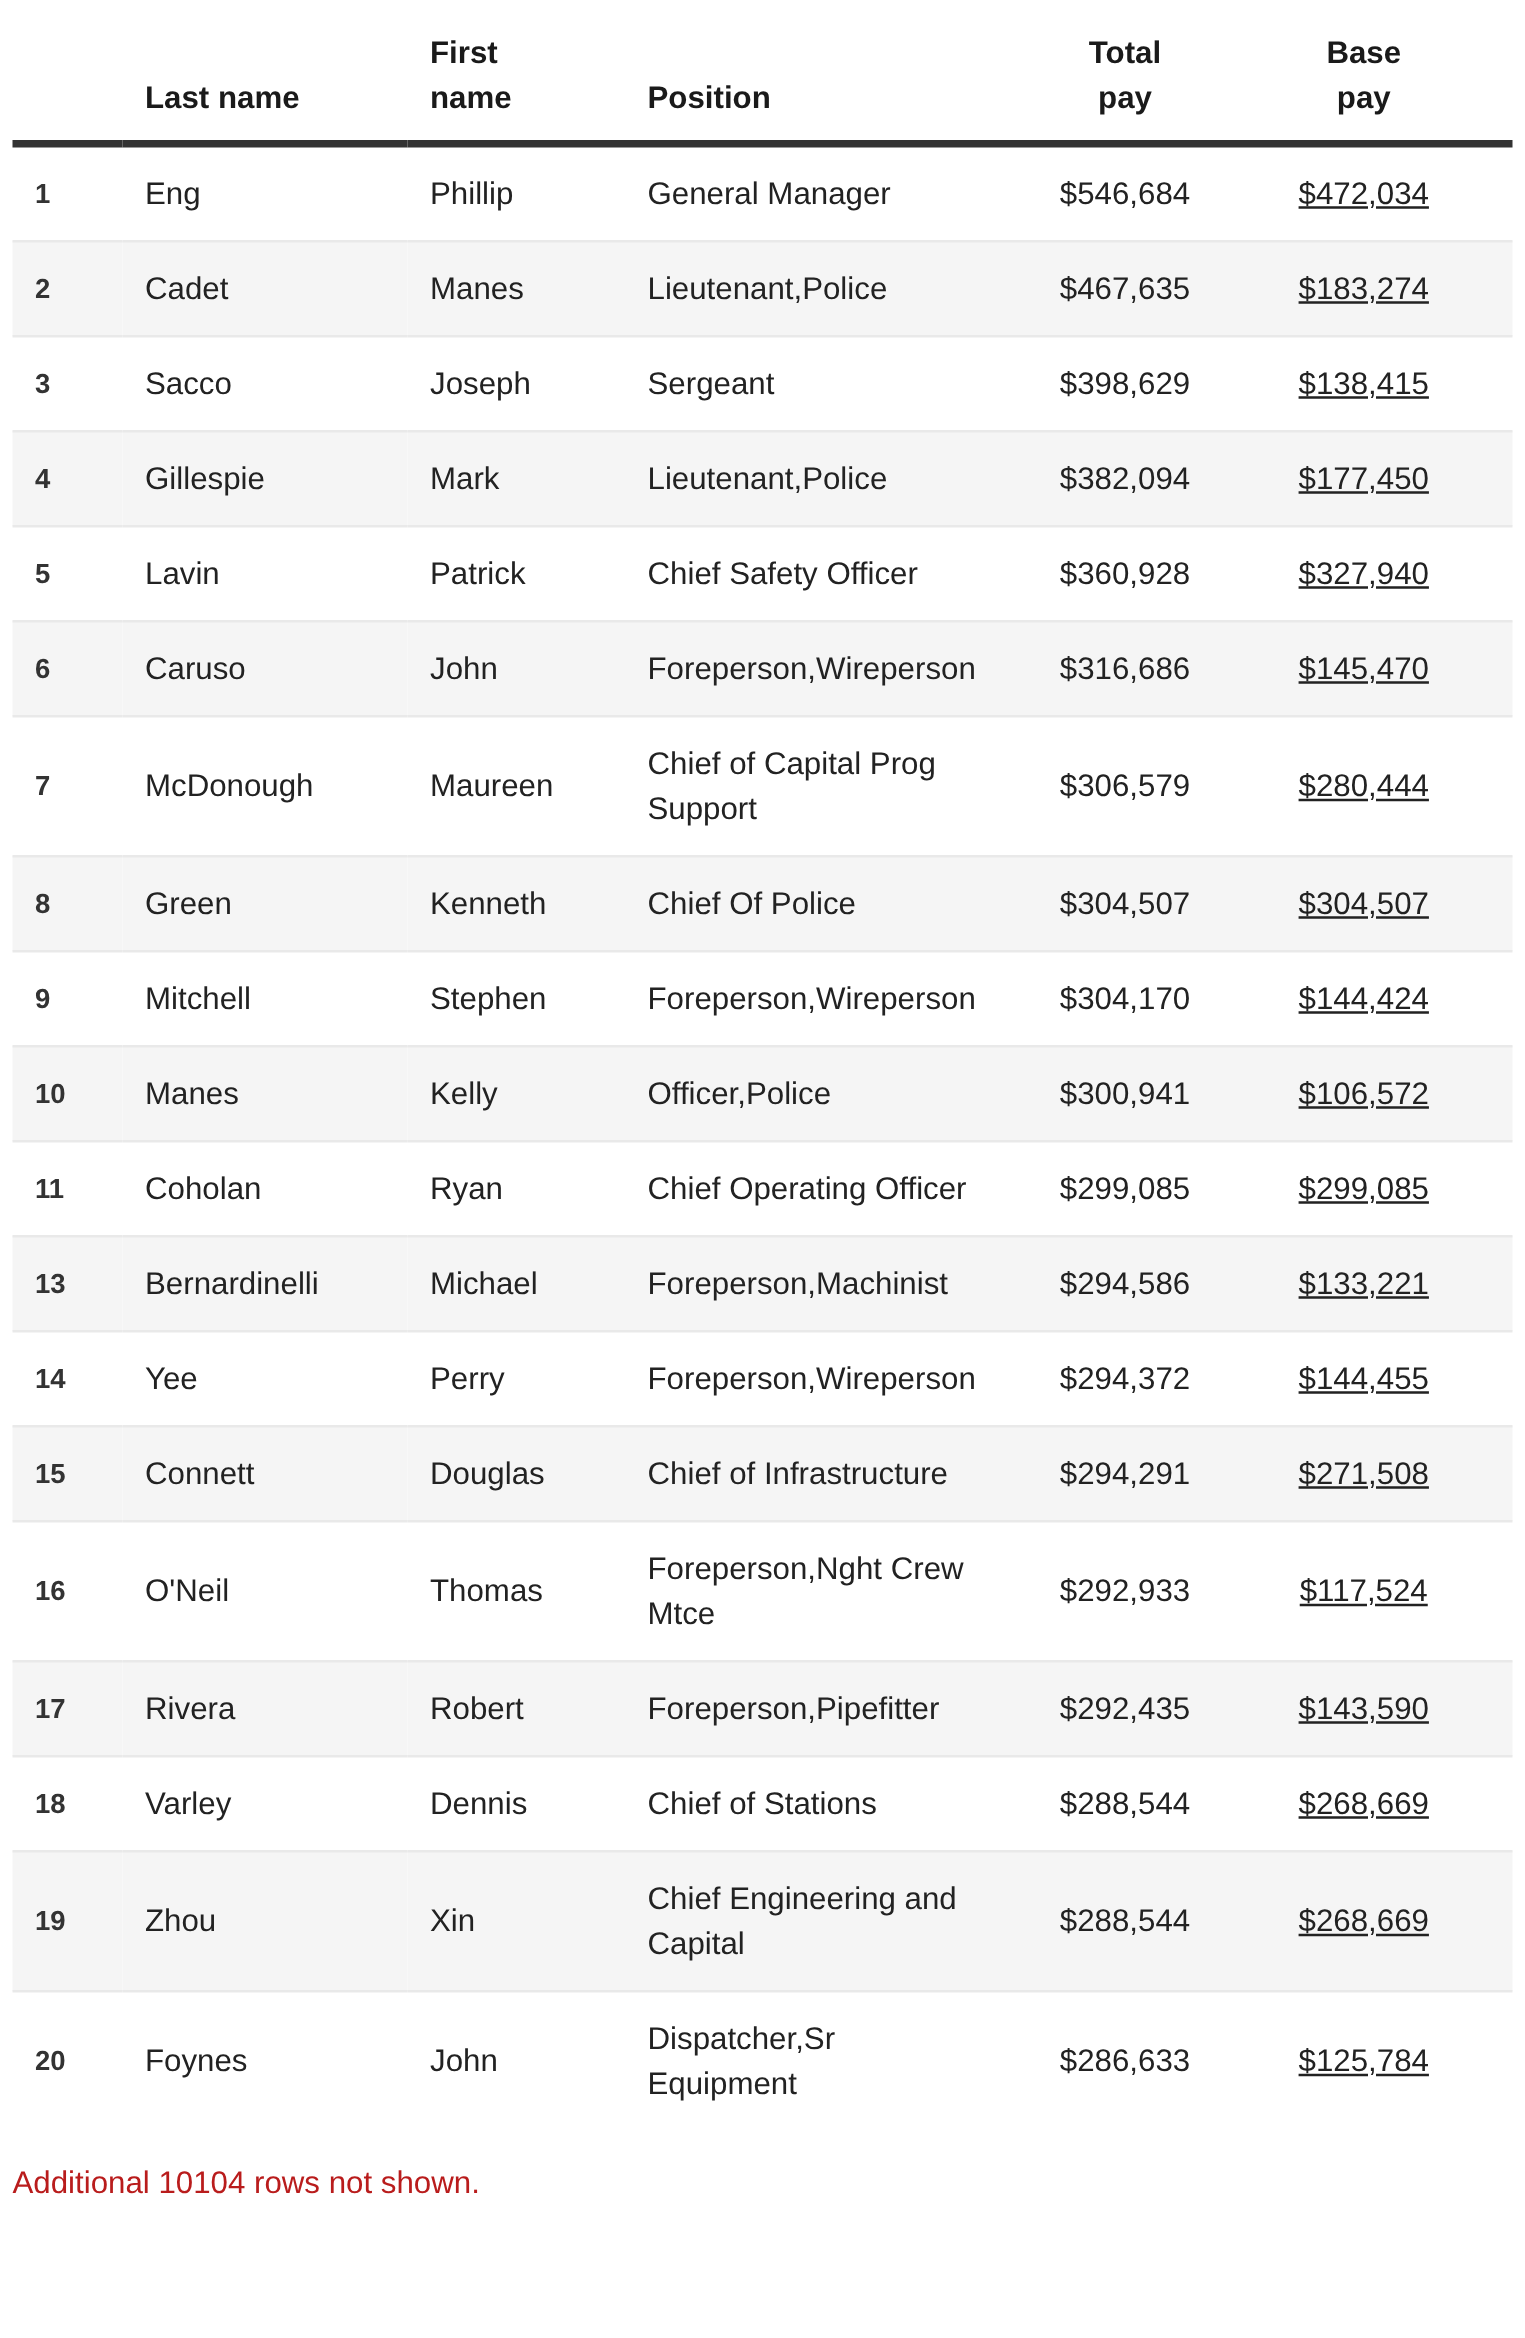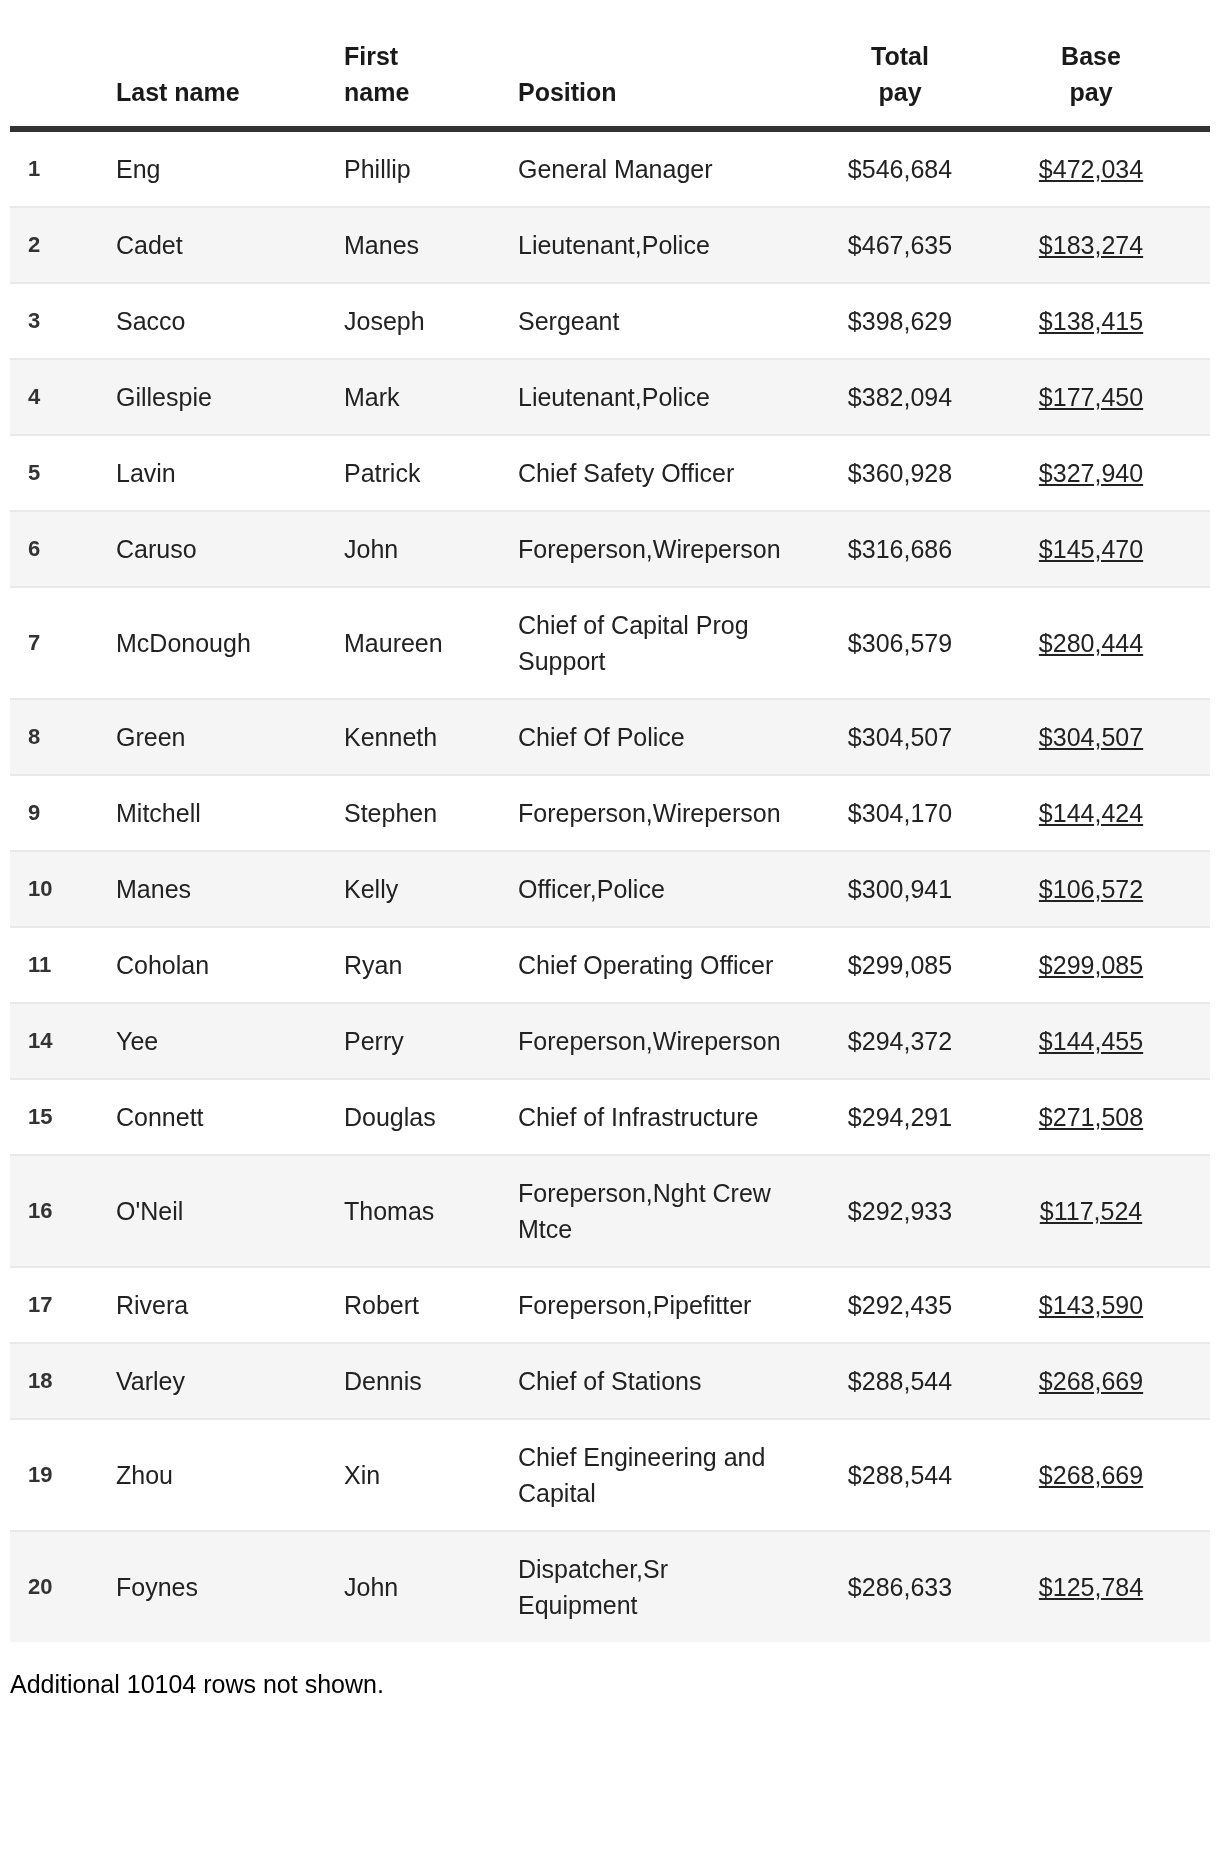--- a/index.html
+++ b/index.html
@@ -22,21 +22,21 @@
     border-collapse: collapse;
     table-layout: fixed;
     font-size: 25px;
     line-height: 36px;
   }
   thead th {
     vertical-align: bottom;
     text-align: left;
     font-weight: bold;
     color: #1a1a1a;
-    padding: 38px 18px 16px 18px;
+    padding: 24px 18px 16px 18px;
     border-bottom: 6px solid #333333;
   }
   .align-right { text-align: center; }
   .hdr-narrow {
     display: inline-block;
     max-width: 84px;
   }
   tbody td {
     padding: 19px 18px;
     vertical-align: middle;
@@ -49,21 +49,21 @@
   tbody td:first-child {
     font-size: 22px;
     font-weight: bold;
     color: #333333;
   }
   th:last-child, td:last-child { padding-right: 46px; text-decoration: underline; }
   .note {
     margin: 26px 10px 0 10px;
     font-size: 25px;
     line-height: 32px;
-    color: #000000;
+    color: #b91c1c;
   }
 </style>
 </head>
 <body>
 
 <div class="table-wrap">
   <table>
     <colgroup>
       <col style="width:88px">
       <col style="width:228px">
@@ -165,20 +165,28 @@
         </tr>
         <tr>
           <td>11</td>
           <td>Coholan</td>
           <td>Ryan</td>
           <td>Chief Operating Officer</td>
           <td class="align-right">$299,085</td>
           <td class="align-right">$299,085</td>
         </tr>
         <tr>
+          <td>13</td>
+          <td>Bernardinelli</td>
+          <td>Michael</td>
+          <td>Foreperson,Machinist</td>
+          <td class="align-right">$294,586</td>
+          <td class="align-right">$133,221</td>
+        </tr>
+        <tr>
           <td>14</td>
           <td>Yee</td>
           <td>Perry</td>
           <td>Foreperson,Wireperson</td>
           <td class="align-right">$294,372</td>
           <td class="align-right">$144,455</td>
         </tr>
         <tr>
           <td>15</td>
           <td>Connett</td>

